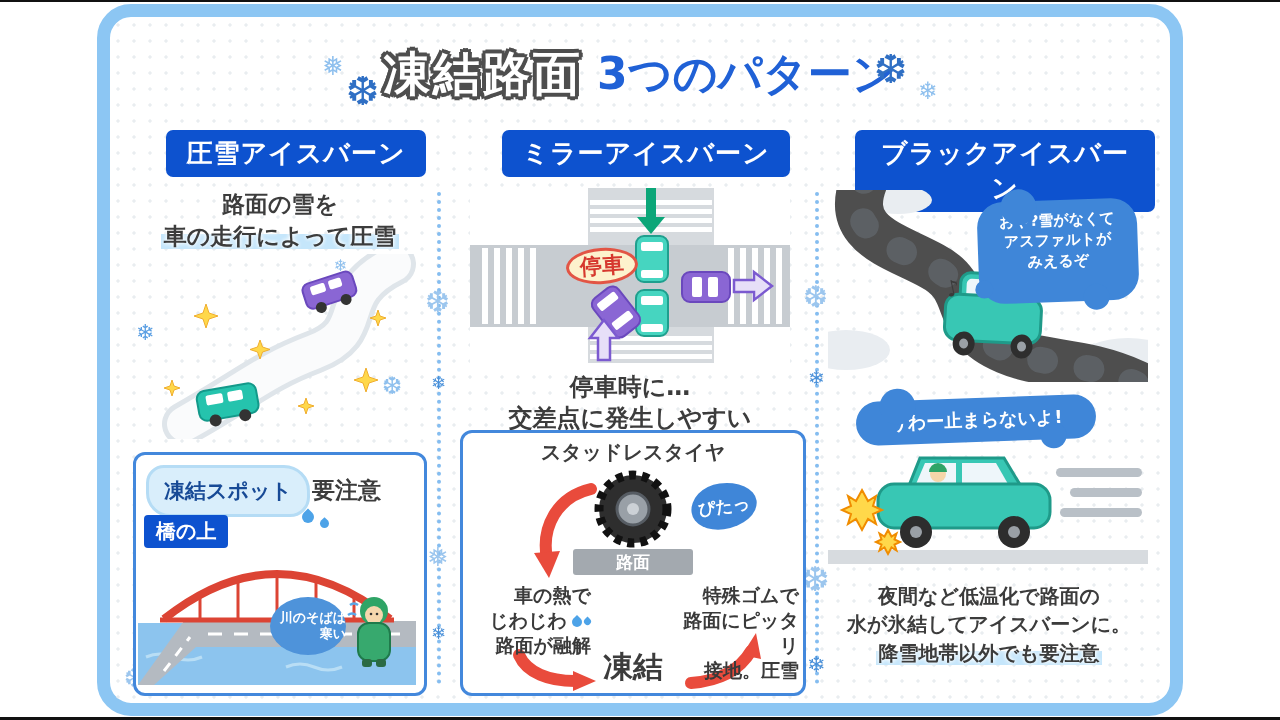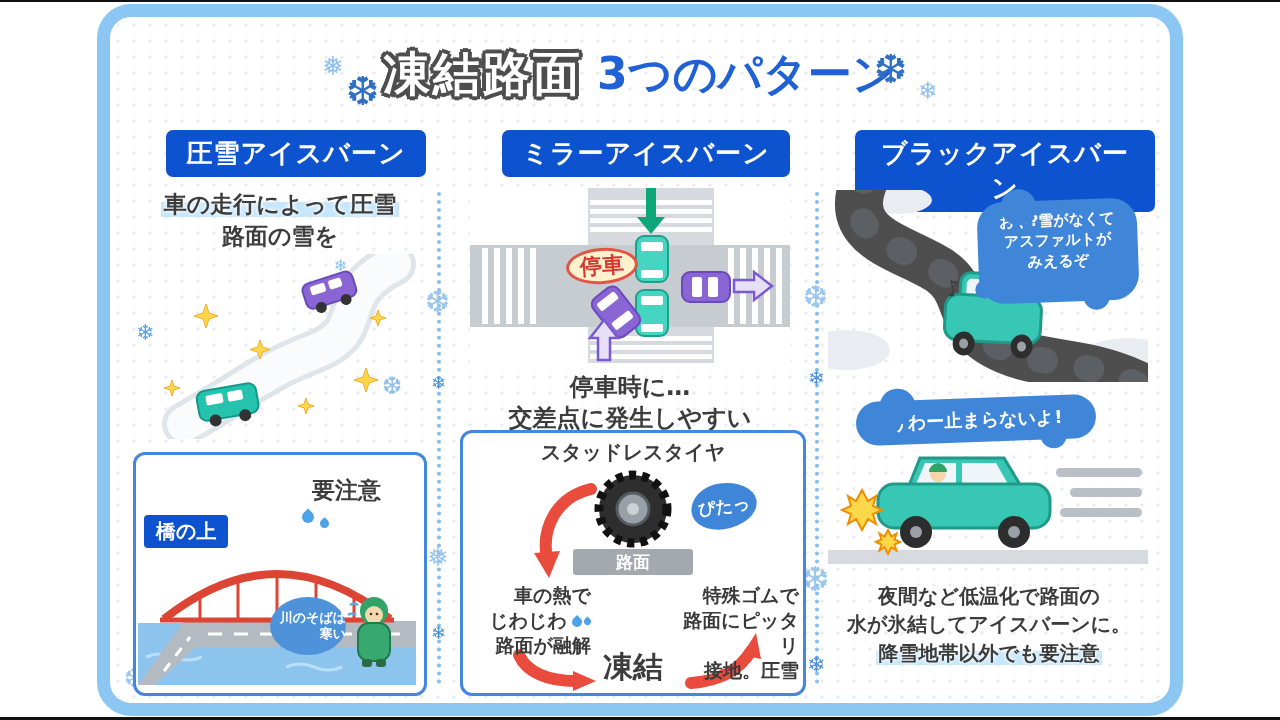--- a/index.html
+++ b/index.html
@@ -115,22 +115,22 @@
     <span class="flake" style="left:-18px;top:370px;font-size:34px;color:#9cc6ee">❆</span>
     <span class="flake" style="left:-12px;top:462px;font-size:22px;">❄</span>
   </div>
   <span class="flake" style="left:14px;top:648px;font-size:26px;color:#9cc6ee">❆</span>
   <span class="flake" style="left:40px;top:664px;font-size:16px;">❄</span>
 
   <div class="col col1">
     <div class="hdr-row"><span class="hdr">圧雪アイスバーン</span></div>
 
     <div class="abs txt" style="left:0;right:0;top:58px;font-size:23px;line-height:1.4;">
+      <div>路面の雪を</div>
       <div><span class="hl">車の走行によって圧雪</span></div>
-      <div>路面の雪を</div>
     </div>
 
     <div class="illus" style="left:2px;top:124px;width:296px;height:185px;">
       <svg width="296" height="185" viewBox="0 0 296 185">
         <path d="M262,10 C198,42 240,76 182,98 C132,117 116,134 52,170" stroke="#dfe5ea" stroke-width="44" fill="none" stroke-linecap="round"></path>
         <path d="M262,10 C198,42 240,76 182,98 C132,117 116,134 52,170" stroke="#fafbfc" stroke-width="34" fill="none" stroke-linecap="round"></path>
         <g fill="#ffd84a" stroke="#f0ae2f" stroke-width="1">
           <path d="M74,50 L77,59 86,62 77,65 74,74 71,65 62,62 71,59 Z"></path>
           <path d="M128,86 L130.5,93 138,95.5 130.5,98 128,105 125.5,98 118,95.5 125.5,93 Z"></path>
           <path d="M234,114 L237,123 246,126 237,129 234,138 231,129 222,126 231,123 Z"></path>
@@ -152,20 +152,23 @@
           <circle cx="-15" cy="14" r="6" fill="#333"></circle>
               <circle cx="15" cy="14" r="6" fill="#333"></circle>
         </g>
       </svg>
       <span class="flake" style="left:4px;top:68px;font-size:22px;color:#5b9fe3">❄</span>
       <span class="flake" style="left:250px;top:120px;font-size:24px;color:#8fc0ee">❆</span>
       <span class="flake" style="left:202px;top:4px;font-size:16px;color:#8fc0ee">❄</span>
     </div>
 
     <div class="abs box dots-off" style="left:3px;top:322px;width:288px;height:238px;">
+      <div class="ice" style="left:10px;top:10px;width:158px;height:46px;font-size:21px;">
+        <span>凍結スポット</span>
+      </div>
       <div class="abs txt" style="left:176px;top:20px;font-size:23px;">要注意</div>
       <span class="dropa" style="left:166px;top:56px;width:12px;height:12px;"></span>
       <span class="dropa" style="left:184px;top:64px;width:9px;height:9px;"></span>
       <div class="badge" style="left:8px;top:60px;">橋の上</div>
       <div class="illus" style="left:2px;top:104px;width:278px;height:126px;">
         <svg width="278" height="126" viewBox="0 0 278 126">
           <rect x="0" y="64" width="278" height="62" fill="#8cc4ee"></rect>
           <path d="M8,98 q14,-6 28,0 q14,6 28,0" stroke="#b9def5" stroke-width="3" fill="none"></path>
           <path d="M148,108 q14,-6 28,0 q14,6 28,0" stroke="#b9def5" stroke-width="3" fill="none"></path>
           <path d="M0,126 L46,62 L278,62 L278,88 L58,88 L16,126 Z" fill="#b4bac1"></path>

